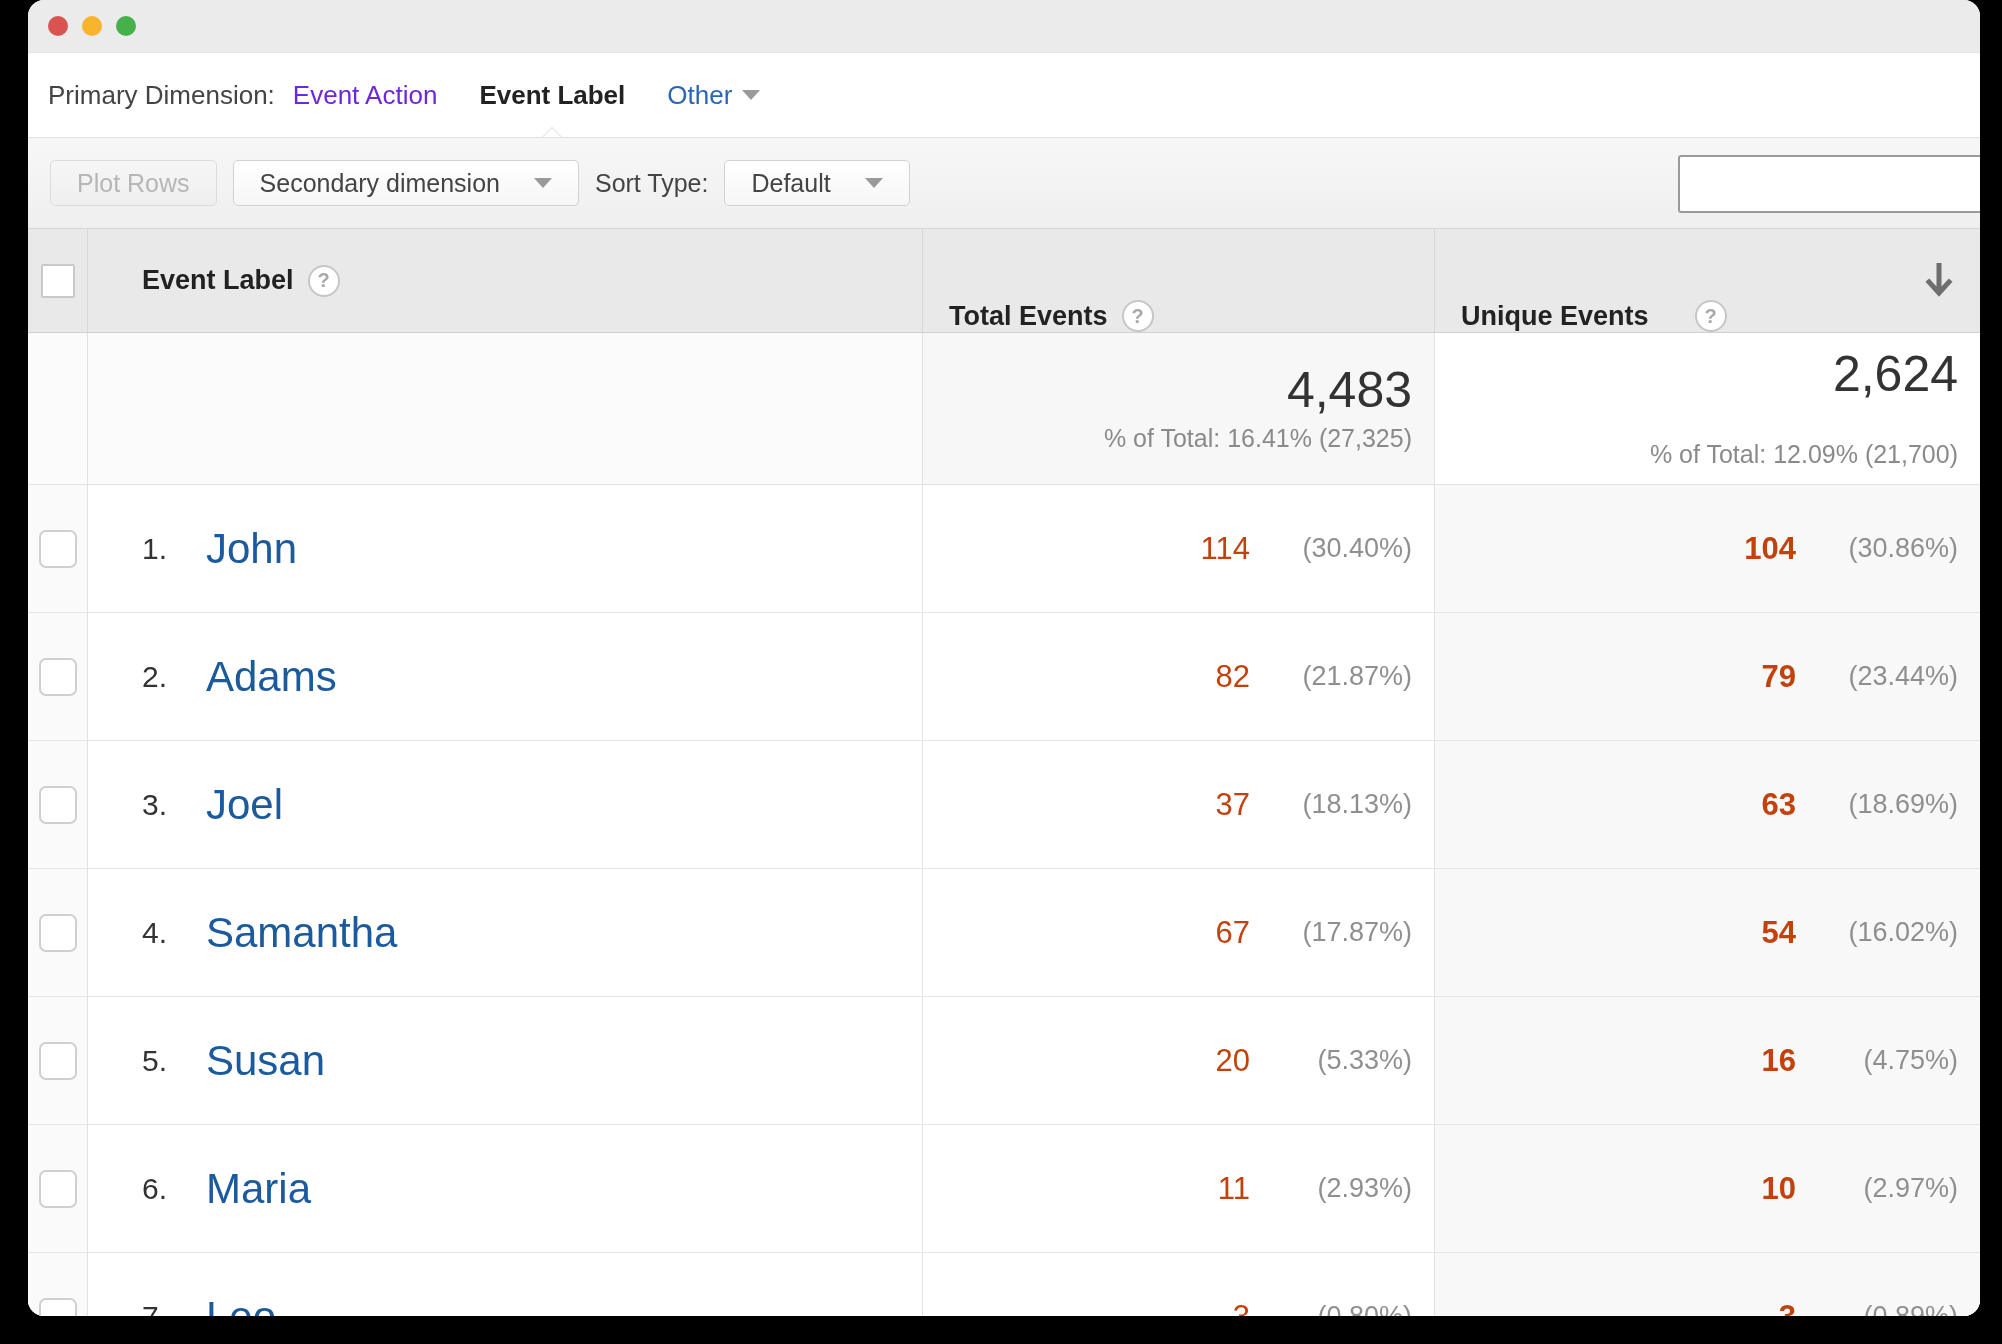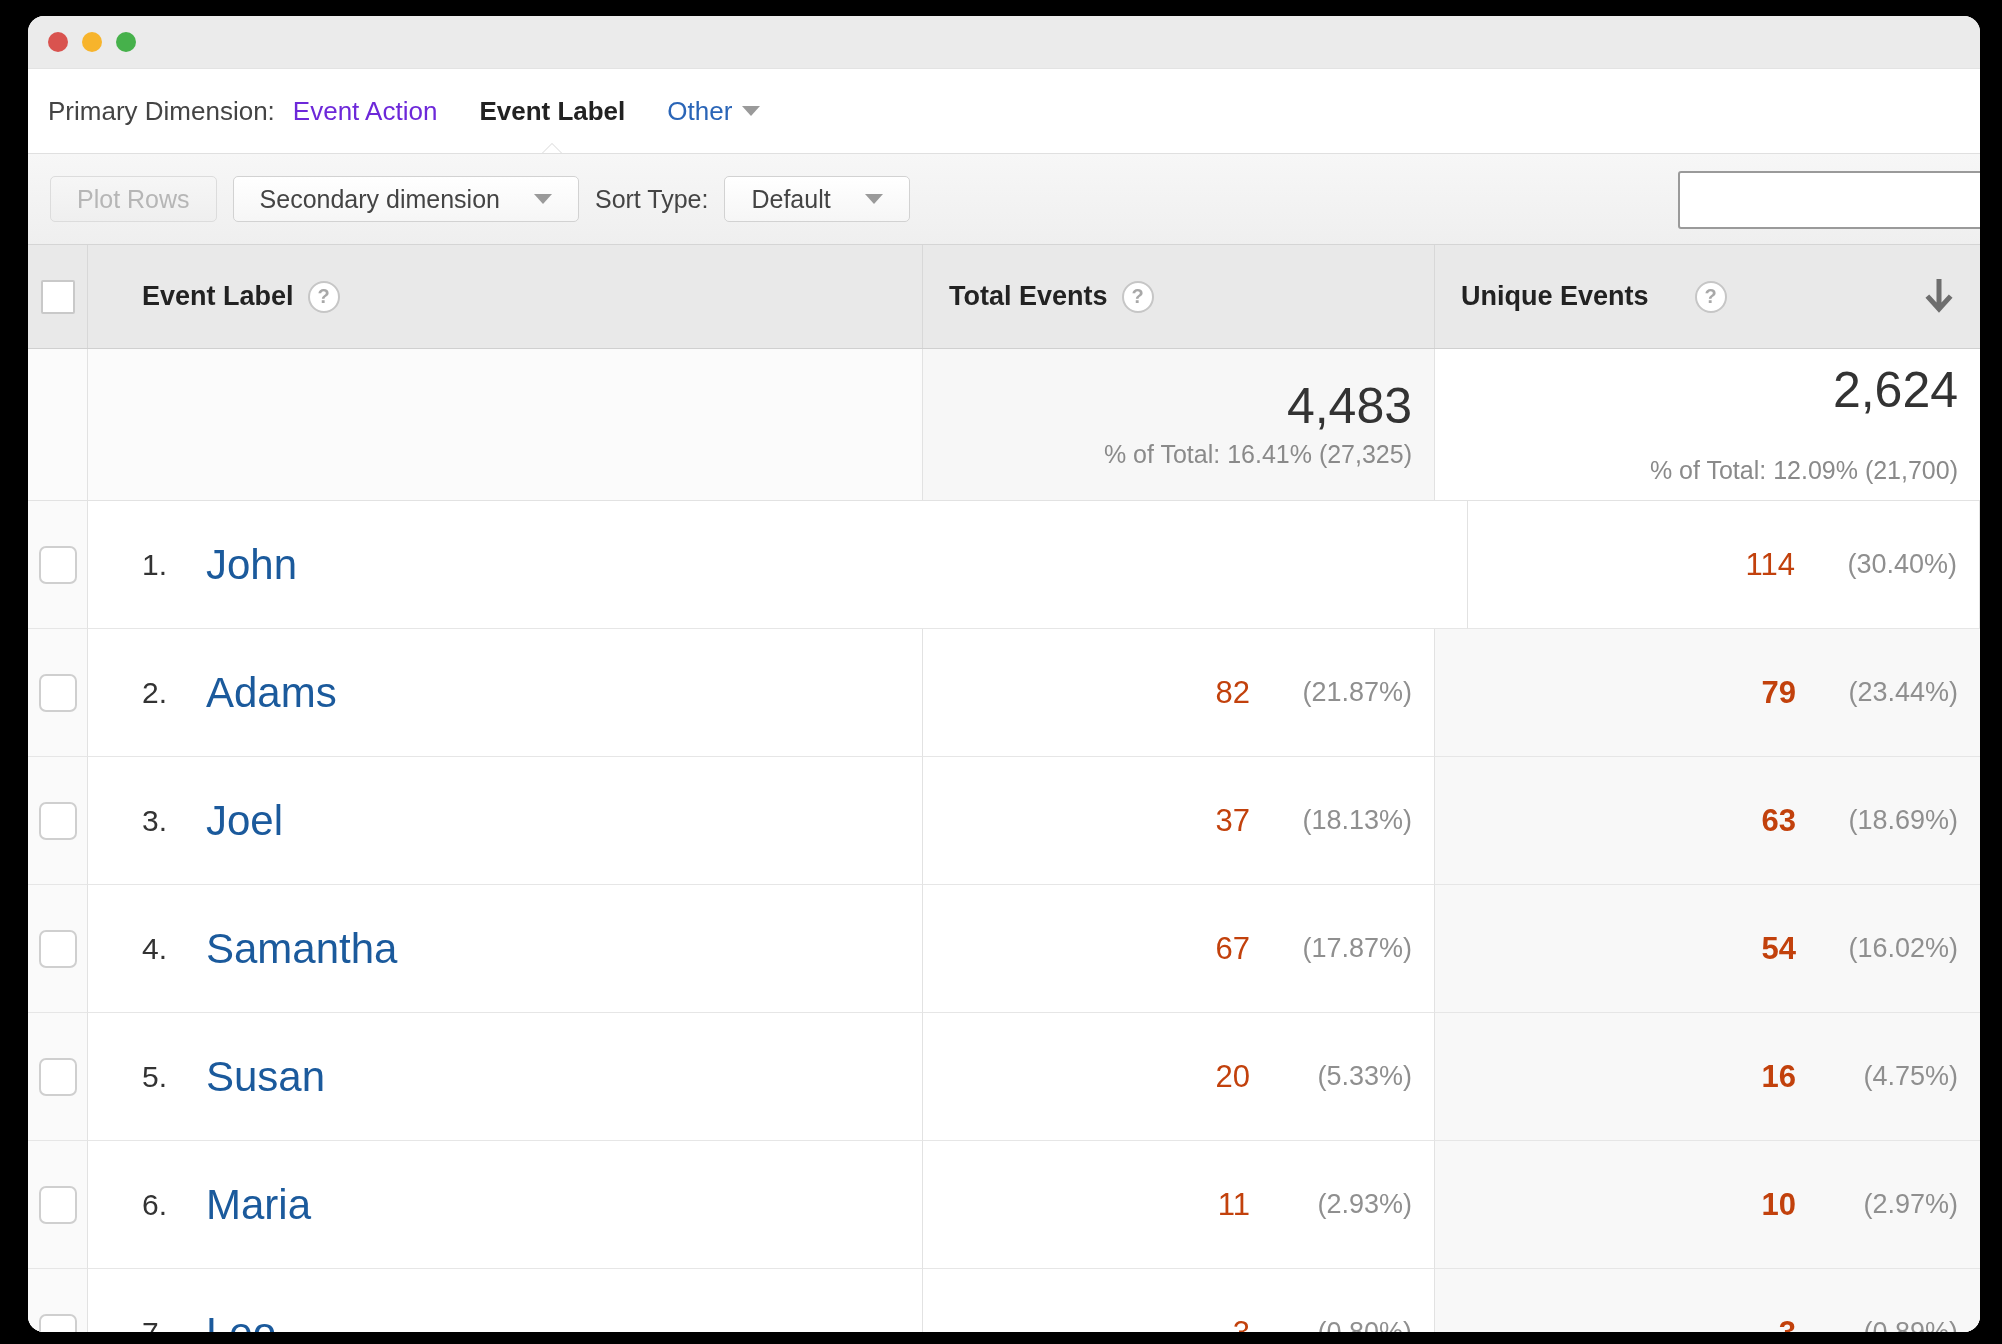--- a/index.html
+++ b/index.html
@@ -10,21 +10,21 @@
     overflow: hidden;
   }
   .stage {
     position: relative;
     width: 2002px; height: 1344px;
     background: #000000;
   }
   
   .window {
     position: absolute;
-    left: 28px; top: 16px;
+    left: 28px; top: 0;
     width: 1952px; height: 1316px;
     background: #ffffff;
     border-radius: 16px 16px 16px 16px;
     overflow: hidden;
     box-shadow: 0 2px 14px rgba(0,0,0,0.25);
   }
   .titlebar {
     height: 52px;
     background: #ebebeb;
     display: flex;
@@ -180,21 +180,20 @@
     height: 104px;
     background: #e9e9e9;
     border-bottom: 1px solid #d0d0d0;
   }
   .thead .c-check,
   .thead .c-label,
   .thead .c-total,
   .thead .c-unique { border-right-color: #d8d8d8; }
   .thead .c-total, .thead .c-unique {
     flex-direction: row;
-    align-items: center;
     justify-content: flex-start;
     padding-left: 26px;
     padding-right: 22px;
     position: relative;
   }
   .th-text {
     font-size: 27px; font-weight: bold; color: #222222;
   }
   .help-icon {
     display: inline-flex; align-items: center; justify-content: center;
@@ -376,20 +375,24 @@
                 <span class="row-checkbox"></span>
               </div>
               <div class="c-label">
                 <span class="rank">1.</span>
                 <span class="label-link">John</span>
               </div>
               <div class="c-total">
                 <span class="val-num plain">114</span>
                 <span class="val-pct">(30.40%)</span>
               </div>
+              <div class="c-unique">
+                <span class="val-num">104</span>
+                <span class="val-pct">(30.86%)</span>
+              </div>
             </div>
             <div class="trow">
               <div class="c-check">
                 <span class="row-checkbox"></span>
               </div>
               <div class="c-label">
                 <span class="rank">2.</span>
                 <span class="label-link">Adams</span>
               </div>
               <div class="c-total">

